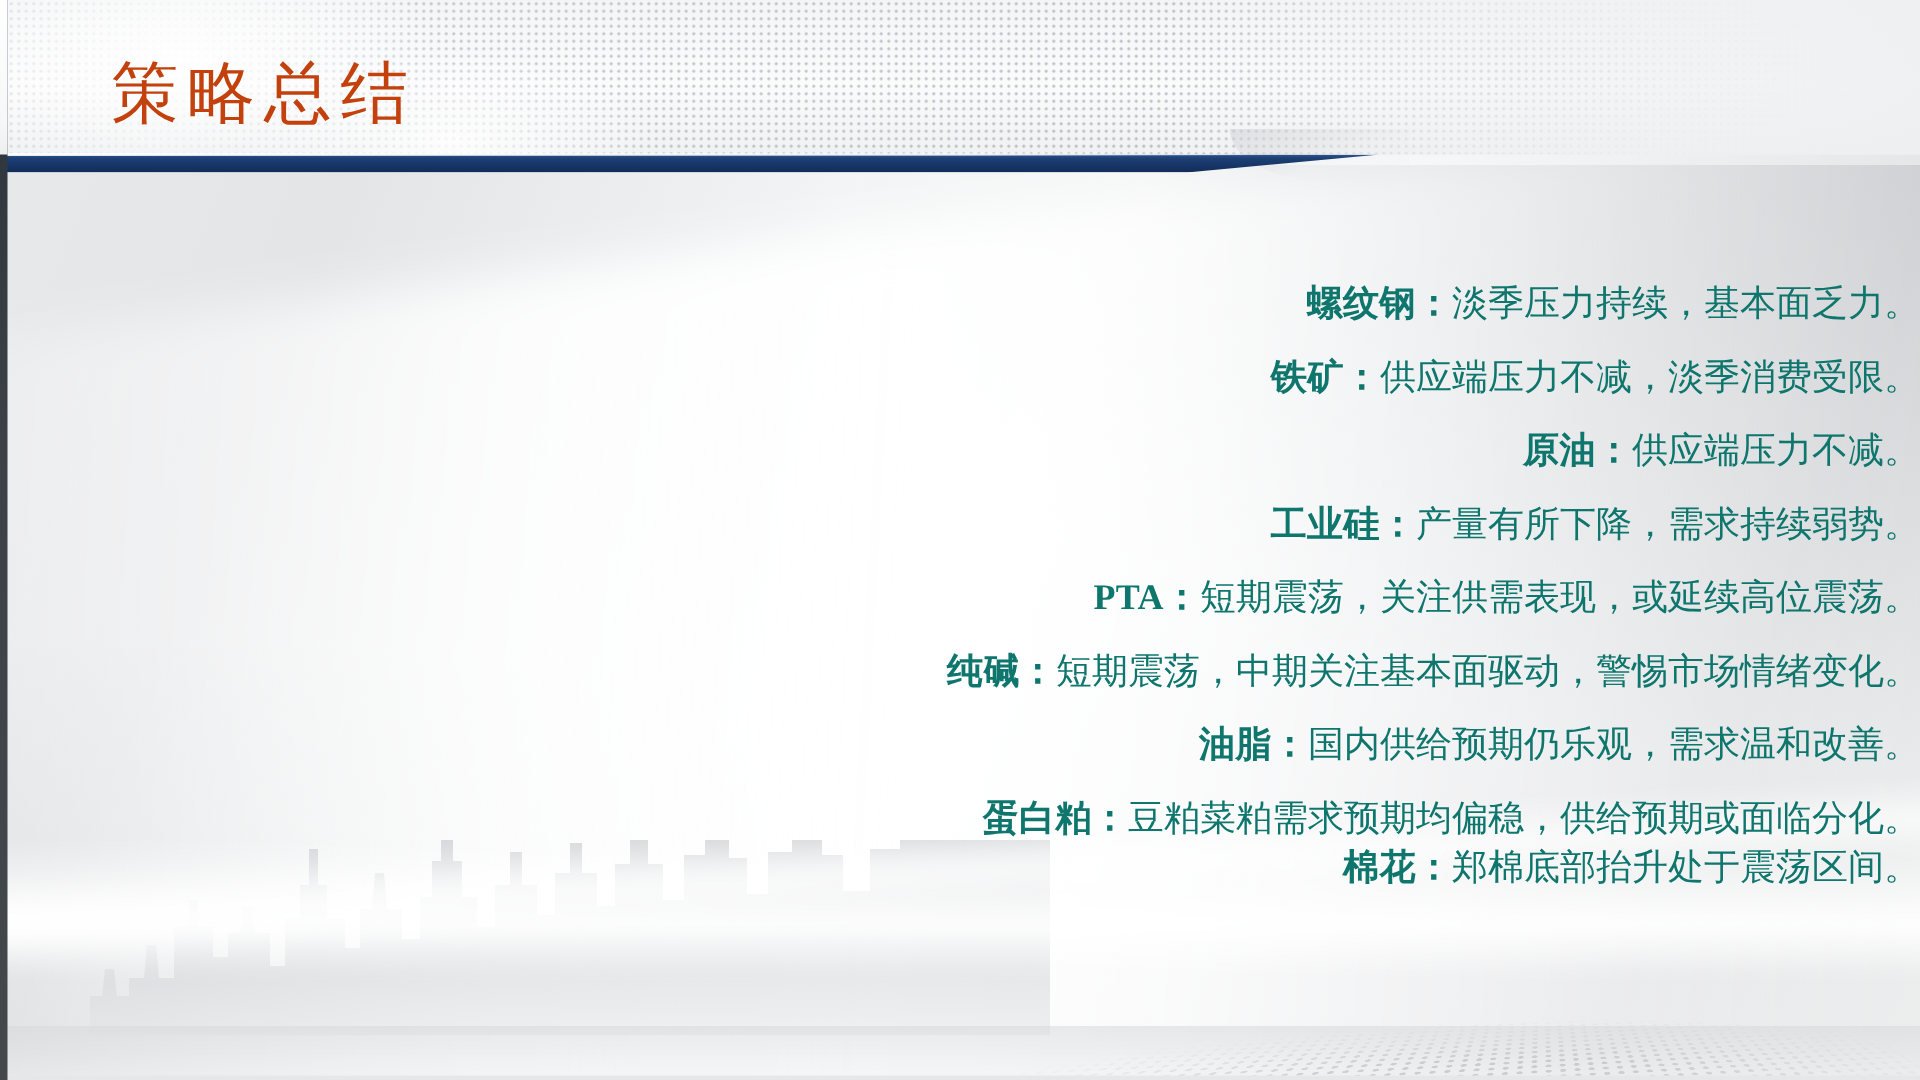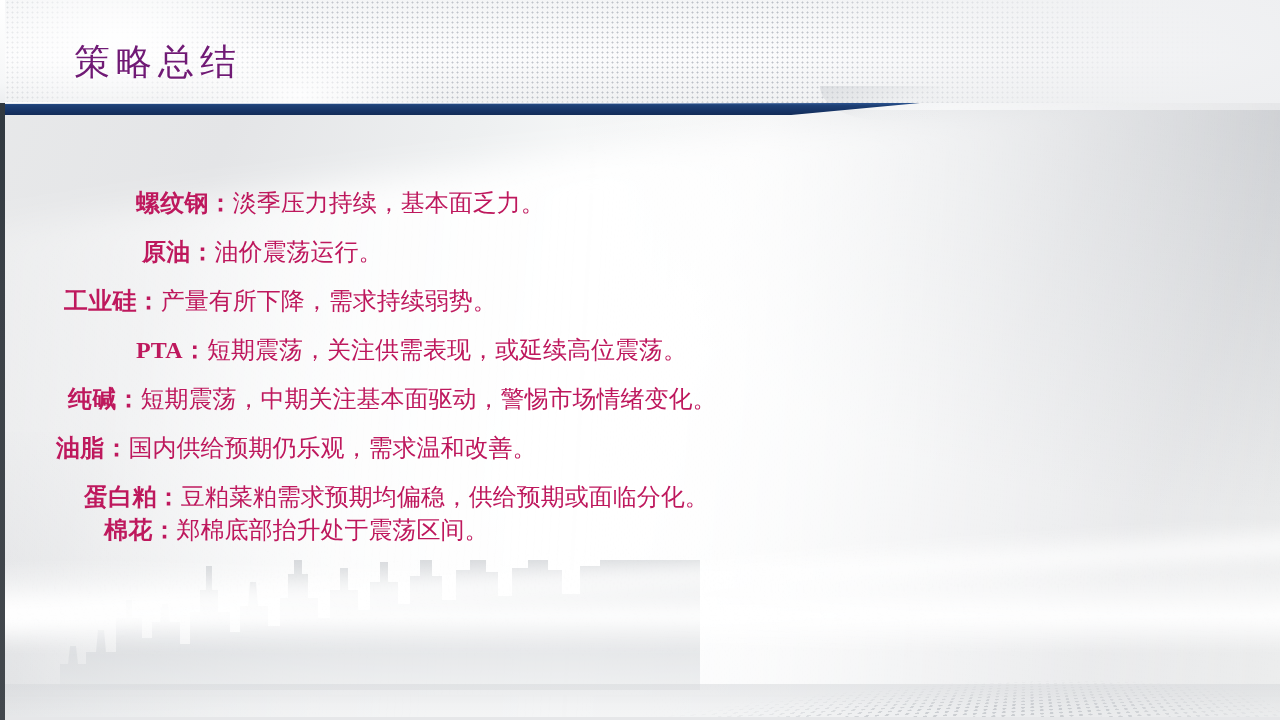--- a/index.html
+++ b/index.html
@@ -121,24 +121,24 @@
       radial-gradient(ellipse 260px 120px at 120px 40px, rgba(255,255,255,0.92) 0%, rgba(255,255,255,0) 70%),
       radial-gradient(ellipse 200px 90px at 300px 95px, rgba(255,255,255,0.85) 0%, rgba(255,255,255,0) 70%),
       linear-gradient(90deg, rgba(255,255,255,0) 60%, rgba(238,239,241,0.9) 100%);
   }
 
   
   .slide-title {
     position: absolute;
     left: 74px;
     top: 33px;
-    font-size: 36px;
+    font-size: 45px;
     line-height: 58px;
     letter-spacing: 6px;
-    color: #701a75;
+    color: #c2410c;
     font-weight: 400;
     white-space: nowrap;
     text-shadow: 0 1px 1px rgba(255,255,255,0.8);
   }
 
   
   .divider-wrap {
     position: absolute;
     left: 0;
     top: 100px;
@@ -197,25 +197,26 @@
 
   
   .body-block {
     position: absolute;
     left: 0;
     top: 188px;
     width: 1280px;
     z-index: 6;
   }
   .line {
-    color: #be185d;
+    color: #0f766e;
     font-size: 24px;
     line-height: 30px;
     white-space: nowrap;
     margin-bottom: 19px;
+    text-align: right;
   }
   .line.tight { margin-bottom: 3px; }
   .line .lbl {
     font-weight: 700;
     letter-spacing: 0.2px;
   }
   .line .txt {
     font-weight: 400;
   }
 
@@ -300,21 +301,22 @@
     <div class="divider-tip"></div>
     <div class="divider-bar"></div>
     <div class="divider-hl"></div>
   </div>
 
   <div class="left-stripe"></div>
   <div class="left-stripe-top"></div>
 
   <div class="body-block" id="body-block">
       <div class="line" style="padding-left: 136px;"><span class="lbl">螺纹钢：</span><span class="txt">淡季压力持续，基本面乏力。</span></div>
-      <div class="line" style="padding-left: 142px;"><span class="lbl">原油：</span><span class="txt">油价震荡运行。</span></div>
+      <div class="line" style="padding-left: 142px;"><span class="lbl">铁矿：</span><span class="txt">供应端压力不减，淡季消费受限。</span></div>
+      <div class="line" style="padding-left: 142px;"><span class="lbl">原油：</span><span class="txt">供应端压力不减。</span></div>
       <div class="line" style="padding-left: 64px;"><span class="lbl">工业硅：</span><span class="txt">产量有所下降，需求持续弱势。</span></div>
       <div class="line" style="padding-left: 136px;"><span class="lbl">PTA：</span><span class="txt">短期震荡，关注供需表现，或延续高位震荡。</span></div>
       <div class="line" style="padding-left: 68px;"><span class="lbl">纯碱：</span><span class="txt">短期震荡，中期关注基本面驱动，警惕市场情绪变化。</span></div>
       <div class="line" style="padding-left: 56px;"><span class="lbl">油脂：</span><span class="txt">国内供给预期仍乐观，需求温和改善。</span></div>
       <div class="line tight" style="padding-left: 84px;"><span class="lbl">蛋白粕：</span><span class="txt">豆粕菜粕需求预期均偏稳，供给预期或面临分化。</span></div>
       <div class="line" style="padding-left: 104px;"><span class="lbl">棉花：</span><span class="txt">郑棉底部抬升处于震荡区间。</span></div>
     </div>
 
   <div class="bottom-zone">
     <svg class="skyline" viewBox="0 0 700 130" preserveAspectRatio="none">

